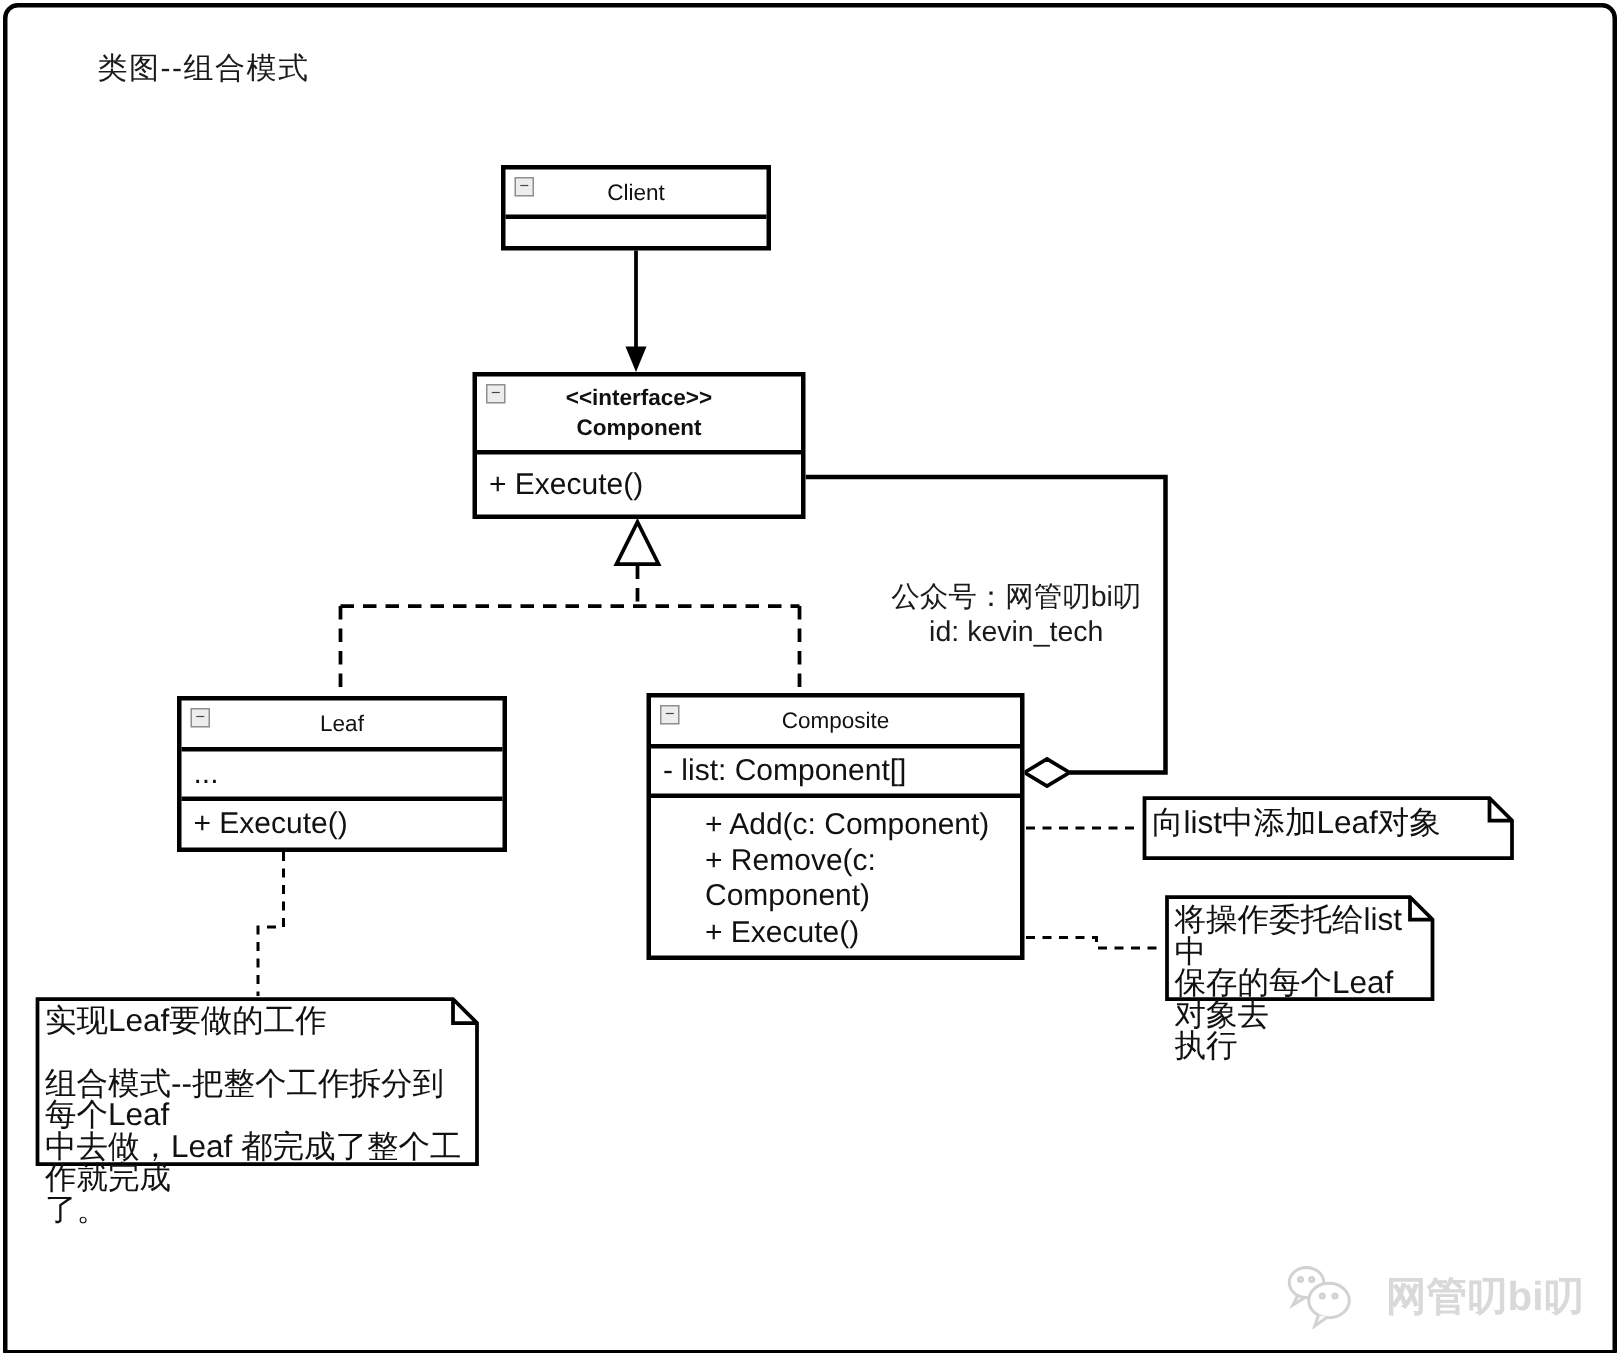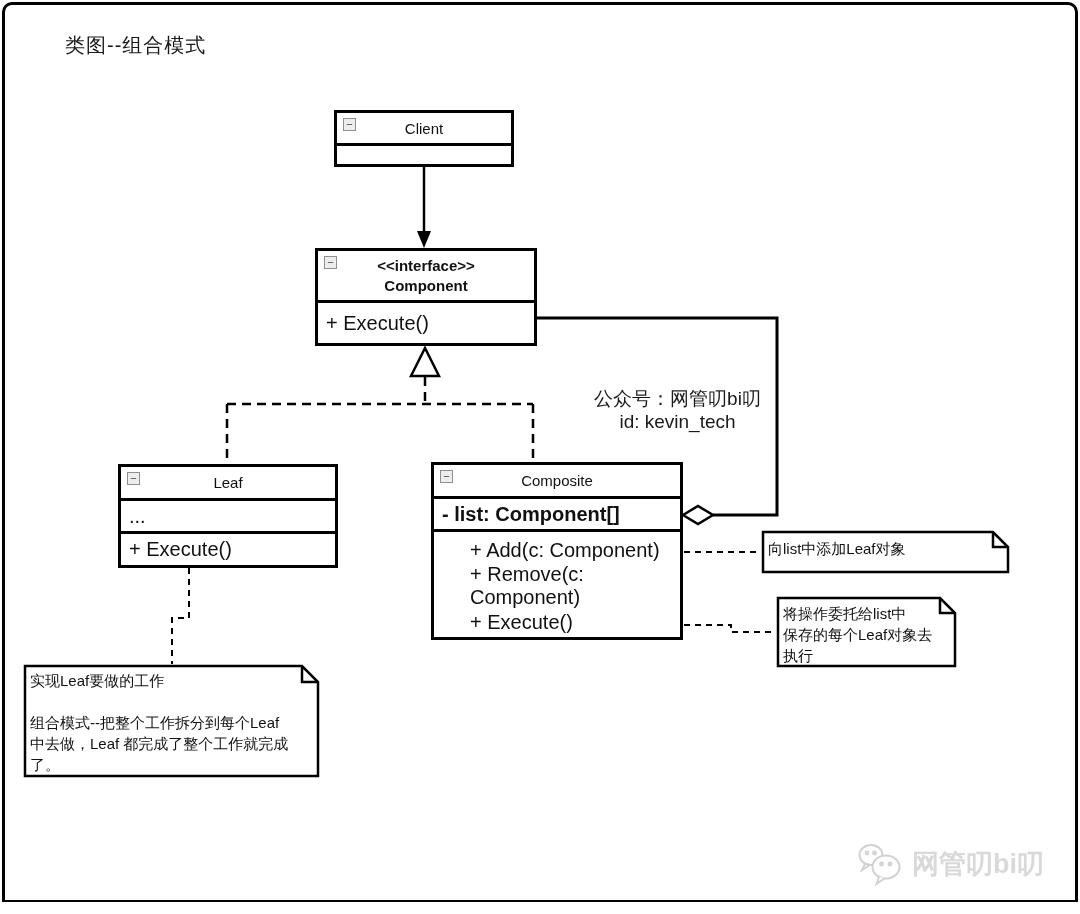--- a/index.html
+++ b/index.html
@@ -33,34 +33,34 @@
   .box-component .cls-head{height:52px;line-height:20px;}
   .box-component .row{height:40px;}
   
   .box-leaf{left:118px;top:464px;width:220px;height:104px;}
   .box-leaf .cls-head{height:34px;}
   .box-leaf .attr-row{height:33px;}
   .box-leaf .method-row{height:31px;}
   
   .box-composite{left:431px;top:462px;width:252px;height:178px;}
   .box-composite .cls-head{height:34px;}
-  .box-composite .attr-row{height:33px;font-weight:bold;}
+  .box-composite .attr-row{height:33px;}
   .box-composite .method-row{height:36px;padding-left:36px;}
   .box-composite .methods{padding-top:0;}
   
-  .note-text{position:absolute;font-size:15px;line-height:21px;white-space:pre-line;color:#111;}
+  .note-text{position:absolute;font-size:21px;line-height:21px;white-space:pre-line;color:#111;}
   .note-add{left:768px;top:538px;width:230px;}
   .note-exec{left:783px;top:603px;width:165px;}
   .note-leaf{left:30px;top:670px;width:284px;}
   
   .wm-center{position:absolute;left:575px;top:360px;width:205px;text-align:center;
     font-size:19px;line-height:23px;color:#1a1a1a;margin-top:27px;}
   
   .wm-footer{position:absolute;left:856px;top:842px;display:flex;align-items:center;}
-  .wm-footer-text{font-size:27px;font-weight:600;color:#d9d9d9;text-shadow:1px 1px 0 #ffffff;margin-left:8px;}
+  .wm-footer-text{font-size:27px;font-weight:600;color:#d9d9d9;text-shadow:1px 1px 0 #ffffff;margin-left:20px;}
   
   .bottom-bar{position:absolute;left:0;top:903px;width:1080px;height:8px;background:#101010;}
   .bottom-ticks{position:absolute;left:6px;top:911px;width:1074px;height:3px;
     background:repeating-linear-gradient(90deg,#7a7a7a 0 4px,transparent 4px 27px);}
 </style>
 </head>
 <body>
 
 <div class="canvas">
 

